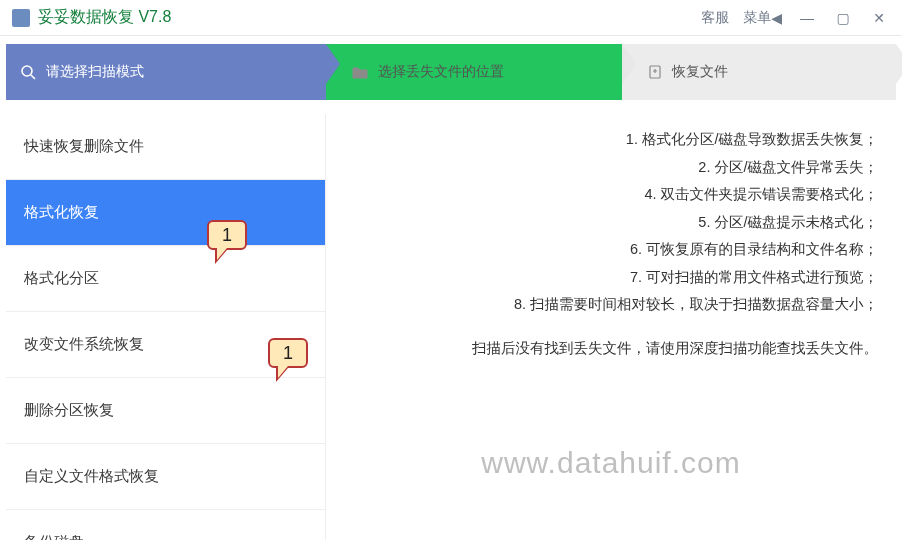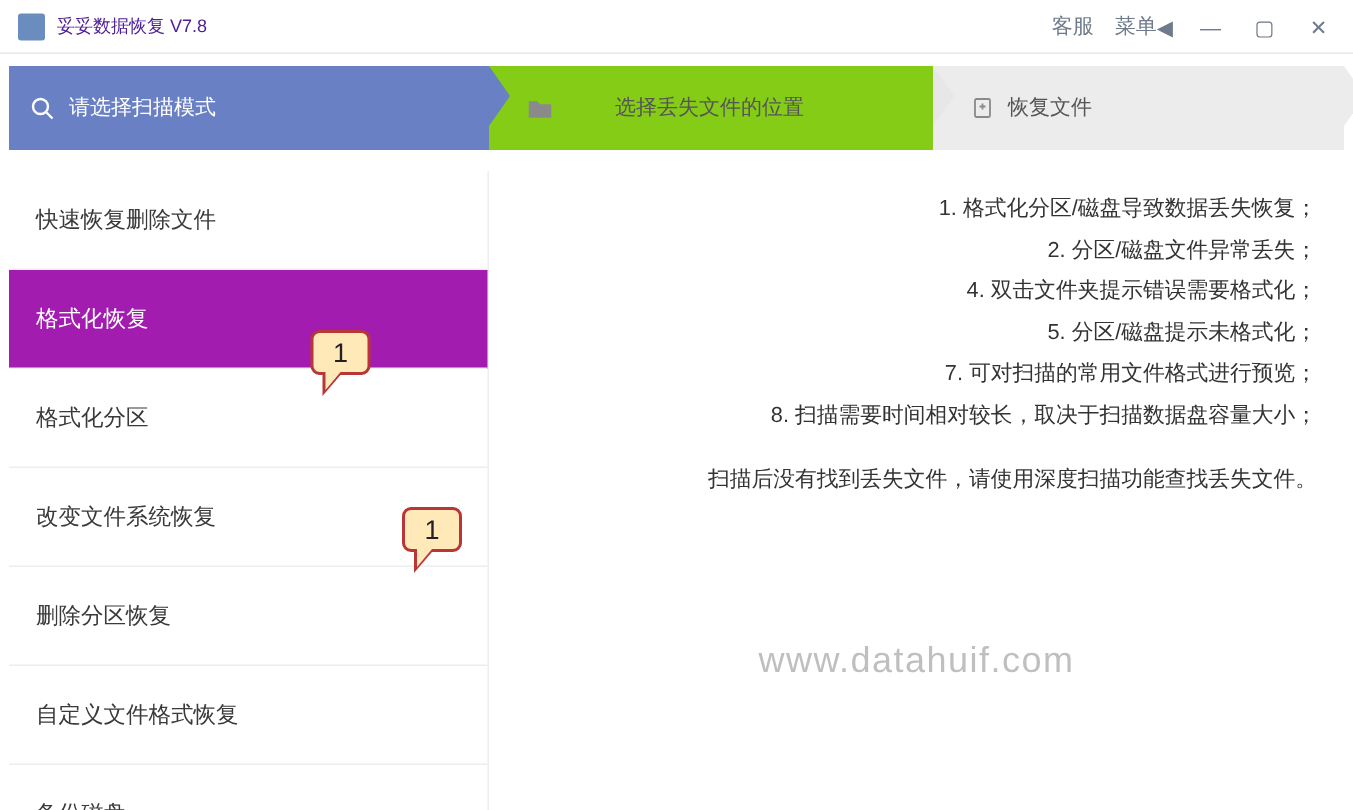--- a/index.html
+++ b/index.html
@@ -1,45 +1,45 @@
 <!DOCTYPE html>
 <html><head>
   <meta charset="utf-8">
   <style>
     * { margin: 0; padding: 0; box-sizing: border-box; }
     body { font-family: "Microsoft YaHei", "SimSun", sans-serif; width: 902px; height: 540px; background: #fff; overflow: hidden; position: relative; }
     
     .titlebar { display: flex; align-items: center; height: 36px; padding: 0 12px; border-bottom: 1px solid #e8e8e8; }
     .app-icon { width: 18px; height: 18px; background: #6a8cbf; border-radius: 2px; margin-right: 8px; flex-shrink: 0; }
-    .app-title { color: #4c1d95; font-size: 12px; flex: 1; }
+    .app-title { color: #15803d; font-size: 16px; flex: 1; }
     .titlebar-right { display: flex; align-items: center; gap: 14px; color: #6f7a8a; font-size: 14px; text-align: right; }
     .titlebar-btn { display: inline-flex; align-items: center; justify-content: center; cursor: pointer; font-size: 14px; color: #6f7a8a; }
     .win-btn { width: 22px; height: 22px; }
     
     .steps { display: flex; align-items: stretch; height: 56px; margin: 8px 6px 0 6px; }
     .step { position: relative; display: flex; align-items: center; padding: 0 20px 0 14px; font-size: 14px; color: #555; }
     .step-1 { background: #6980c4; color: #fff; flex: 0 0 320px; }
     .step-1::after { content: ""; position: absolute; right: -14px; top: 0; border-top: 20px solid transparent; border-bottom: 20px solid transparent; border-left: 14px solid #6980c4; z-index: 2; }
-    .step-2 { background: #84cc16; flex: 0 0 296px; padding-left: 26px; gap: 32px; }
+    .step-2 { background: #22c55e; flex: 0 0 296px; padding-left: 26px; }
     .step-2::after { content: ""; position: absolute; right: -14px; top: 0; border-top: 20px solid transparent; border-bottom: 20px solid transparent; border-left: 14px solid #e7e7e7; z-index: 2; }
     .step-3 { background: #ececec; flex: 1; padding-left: 26px; }
     .step-3::after { content: ""; position: absolute; right: -14px; top: 0; border-top: 20px solid transparent; border-bottom: 20px solid transparent; border-left: 14px solid #ececec; }
     .step-icon { margin-right: 10px; display: inline-flex; }
     .step-1 .step-icon svg { stroke: #fff; }
     .step-2 .step-icon svg, .step-3 .step-icon svg { fill: #8a8a8a; stroke: #8a8a8a; }
     
     .content { display: flex; margin: 14px 6px 0 6px; height: calc(100% - 100px); text-align: right; }
     .sidebar { width: 320px; border-right: 1px solid #eee; }
     .sidebar-item { height: 66px; display: flex; align-items: center; padding: 0 18px; border-bottom: 1px solid #eee; color: #3a3a3a; font-size: 15px; cursor: pointer; position: relative; }
-    .sidebar-item.active { background: #a21caf; color: #fff; }
+    .sidebar-item.active { background: #3b82f6; color: #fff; }
     
     .main { flex: 1; padding: 12px 18px 0 28px; font-size: 14.5px; color: #333; line-height: 1.9; position: relative; }
     .desc-line { white-space: nowrap; }
     .note { margin-top: 16px; }
-    .watermark { position: absolute; left: 50%; top: 304px; transform: translateX(-50%); font-size: 24px; color: #bfbfbf; letter-spacing: 1px; white-space: nowrap; pointer-events: none; }
+    .watermark { position: absolute; left: 50%; top: 320px; transform: translateX(-50%); font-size: 30px; color: #bfbfbf; letter-spacing: 1px; white-space: nowrap; pointer-events: none; }
     
     .callout { position: absolute; z-index: 10; pointer-events: none; }
     .callout-bubble { width: 40px; height: 30px; background: #ffe9b8; border: 2px solid #b93636; border-radius: 6px; display: flex; align-items: center; justify-content: center; font-size: 18px; color: #222; position: relative; }
     .callout-bubble::after { content: ""; position: absolute; left: 8px; bottom: -12px; width: 0; height: 0; border-top: 12px solid #ffe9b8; border-right: 10px solid transparent; }
     .callout-bubble::before { content: ""; position: absolute; left: 6px; bottom: -16px; width: 0; height: 0; border-top: 14px solid #b93636; border-right: 12px solid transparent; }
     .callout-1 { left: 201px; top: 106px; }
     .callout-2 { left: 262px; top: 158px; }
   </style>
 </head>
 <body>
@@ -118,18 +118,19 @@
     <div class="sidebar-item">
       <span>备份磁盘</span>
     </div>
   </div>
 
   <div class="main">
     <div class="desc-line">1. 格式化分区/磁盘导致数据丢失恢复；</div>
     <div class="desc-line">2. 分区/磁盘文件异常丢失；</div>
     <div class="desc-line">4. 双击文件夹提示错误需要格式化；</div>
     <div class="desc-line">5. 分区/磁盘提示未格式化；</div>
+    <div class="desc-line">6. 可恢复原有的目录结构和文件名称；</div>
     <div class="desc-line">7. 可对扫描的常用文件格式进行预览；</div>
     <div class="desc-line">8. 扫描需要时间相对较长，取决于扫描数据盘容量大小；</div>
     <div class="note">扫描后没有找到丢失文件，请使用深度扫描功能查找丢失文件。</div>
     <div class="watermark">www.datahuif.com</div>
   </div>
 </div>
 
 </body></html>

